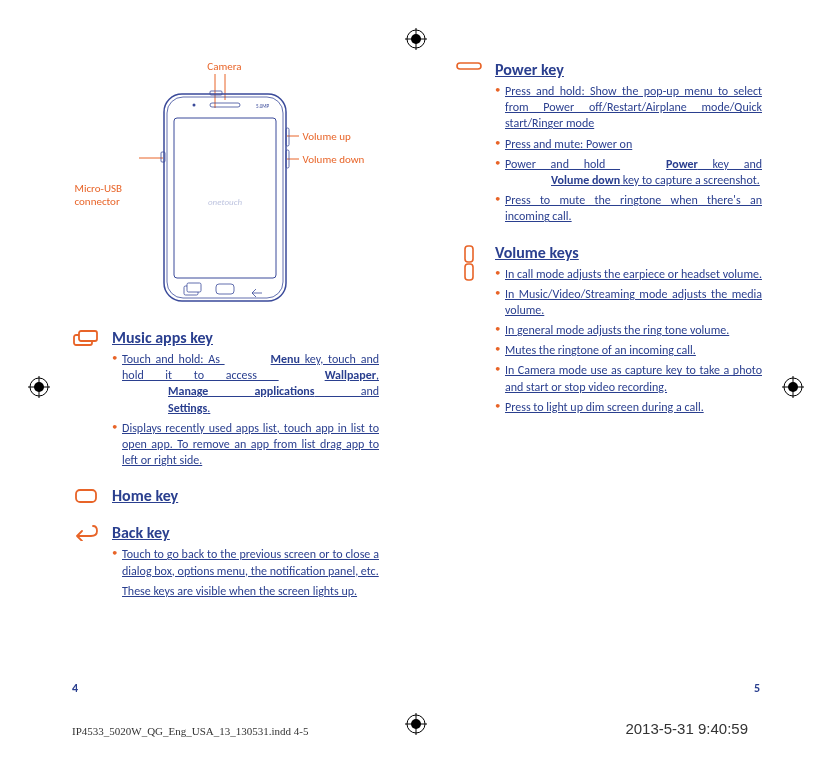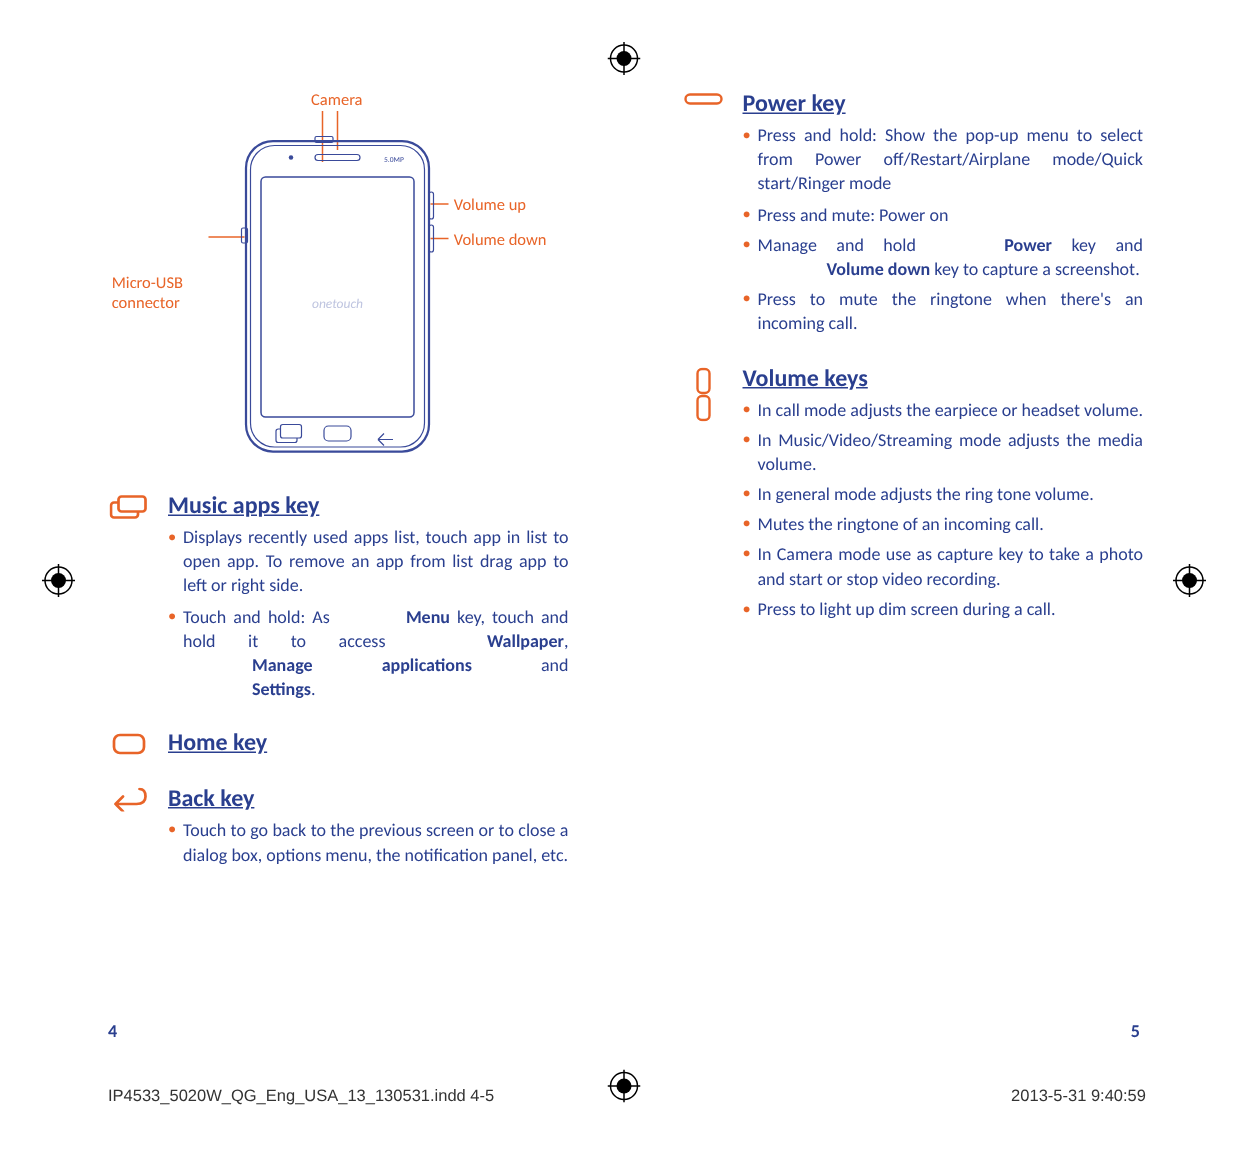--- a/index.html
+++ b/index.html
@@ -21,20 +21,21 @@
   .reg-top { top: 28px; left: 405px; }
   .reg-left { top: 376px; left: 28px; }
   .reg-right { top: 376px; right: 28px; }
   .reg-bottom { bottom: 38px; left: 405px; }
 
   .spread {
     position: absolute;
     top: 60px; left: 70px; right: 70px; bottom: 110px;
     display: flex;
     gap: 74px;
+    text-decoration: underline;
   }
   .page { flex: 1; position: relative; }
 
   
   .diagram {
     position: relative;
     width: 300px;
     height: 250px;
     margin: 0 auto 18px auto;
   }
@@ -99,26 +100,26 @@
     color: #2a3f8f;
   }
   .pn-left { left: 72px; }
   .pn-right { right: 72px; }
 
   .footer-left {
     position: absolute;
     bottom: 36px; left: 72px;
     font-size: 11px;
     color: #333;
-    font-family: Liberation Sans, sans-serif;
+    font-family: Liberation Serif, serif;
   }
   .footer-right {
     position: absolute;
-    bottom: 36px; right: 68px;
-    font-size: 11px;
+    bottom: 36px; right: 84px;
+    font-size: 15px;
     color: #333;
     font-family: Arial, sans-serif;
   }
 
   
   .ic-recent { width: 26px; height: 16px; }
   .ic-home   { width: 26px; height: 16px; }
   .ic-back   { width: 26px; height: 16px; }
   .ic-power  { width: 26px; height: 8px;  }
   .ic-vol    { width: 10px; height: 36px; }
@@ -214,22 +215,22 @@
     <div class="section">
       <div class="sec-icon">
         <svg class="ic-recent" viewBox="0 0 26 16">
             <rect x="1" y="5" width="18" height="10" rx="2" fill="none" stroke="#e86428" stroke-width="1.8"></rect>
             <rect x="6" y="1" width="18" height="10" rx="2" fill="#fff" stroke="#e86428" stroke-width="1.8"></rect>
           </svg>
       </div>
       <div class="sec-body">
         <h4 class="sec-title">Music apps key</h4>
         <ul class="bul">
+          <li><span>Touch and hold: As </span><b>Menu</b><span> key, touch and hold it to access </span><b>Wallpaper</b><span>, </span><b>Manage applications</b><span> and </span><b>Settings</b><span>.</span></li>
           <li><span>Displays recently used apps list, touch app in list to open app. To remove an app from list drag app to left or right side.</span></li>
-          <li><span>Touch and hold: As </span><b>Menu</b><span> key, touch and hold it to access </span><b>Wallpaper</b><span>, </span><b>Manage applications</b><span> and </span><b>Settings</b><span>.</span></li>
         </ul>
       </div>
     </div>
 
     <div class="section">
       <div class="sec-icon">
         <svg class="ic-home" viewBox="0 0 26 16">
             <rect x="3" y="2" width="20" height="12" rx="4" fill="none" stroke="#e86428" stroke-width="1.8"></rect>
           </svg>
       </div>
@@ -242,39 +243,40 @@
       <div class="sec-icon">
         <svg class="ic-back" viewBox="0 0 26 16">
             <path d="M 20 3 Q 24 3 24 8 Q 24 13 18 13 L 4 13 M 4 13 L 9 8 M 4 13 L 9 18" fill="none" stroke="#e86428" stroke-width="1.8" stroke-linecap="round" transform="translate(0,-2)"></path>
           </svg>
       </div>
       <div class="sec-body">
         <h4 class="sec-title">Back key</h4>
         <ul class="bul">
           <li>Touch to go back to the previous screen or to close a dialog box, options menu, the notification panel, etc.</li>
         </ul>
+        <div class="note">These keys are visible when the screen lights up.</div>
       </div>
     </div>
 
   </div>
 
   <div class="page">
 
     <div class="section">
       <div class="sec-icon">
         <svg class="ic-power" viewBox="0 0 26 8">
             <rect x="1" y="1" width="24" height="6" rx="3" fill="none" stroke="#e86428" stroke-width="1.6"></rect>
           </svg>
       </div>
       <div class="sec-body">
         <h4 class="sec-title">Power key</h4>
         <ul class="bul">
           <li>Press and hold: Show the pop-up menu to select from Power off/Restart/Airplane mode/Quick start/Ringer mode</li>
           <li>Press and mute: Power on</li>
-          <li><span>Manage and hold </span><b>Power</b><span> key and </span><b>Volume down</b><span> key to capture a screenshot.</span></li>
+          <li><span>Power and hold </span><b>Power</b><span> key and </span><b>Volume down</b><span> key to capture a screenshot.</span></li>
           <li>Press to mute the ringtone when there's an incoming call.</li>
         </ul>
       </div>
     </div>
 
     <div class="section">
       <div class="sec-icon" style="align-items:flex-start;">
         <svg class="ic-vol" viewBox="0 0 10 36">
             <rect x="1" y="1" width="8" height="16" rx="3" fill="none" stroke="#e86428" stroke-width="1.6"></rect>
             <rect x="1" y="19" width="8" height="16" rx="3" fill="none" stroke="#e86428" stroke-width="1.6"></rect>

